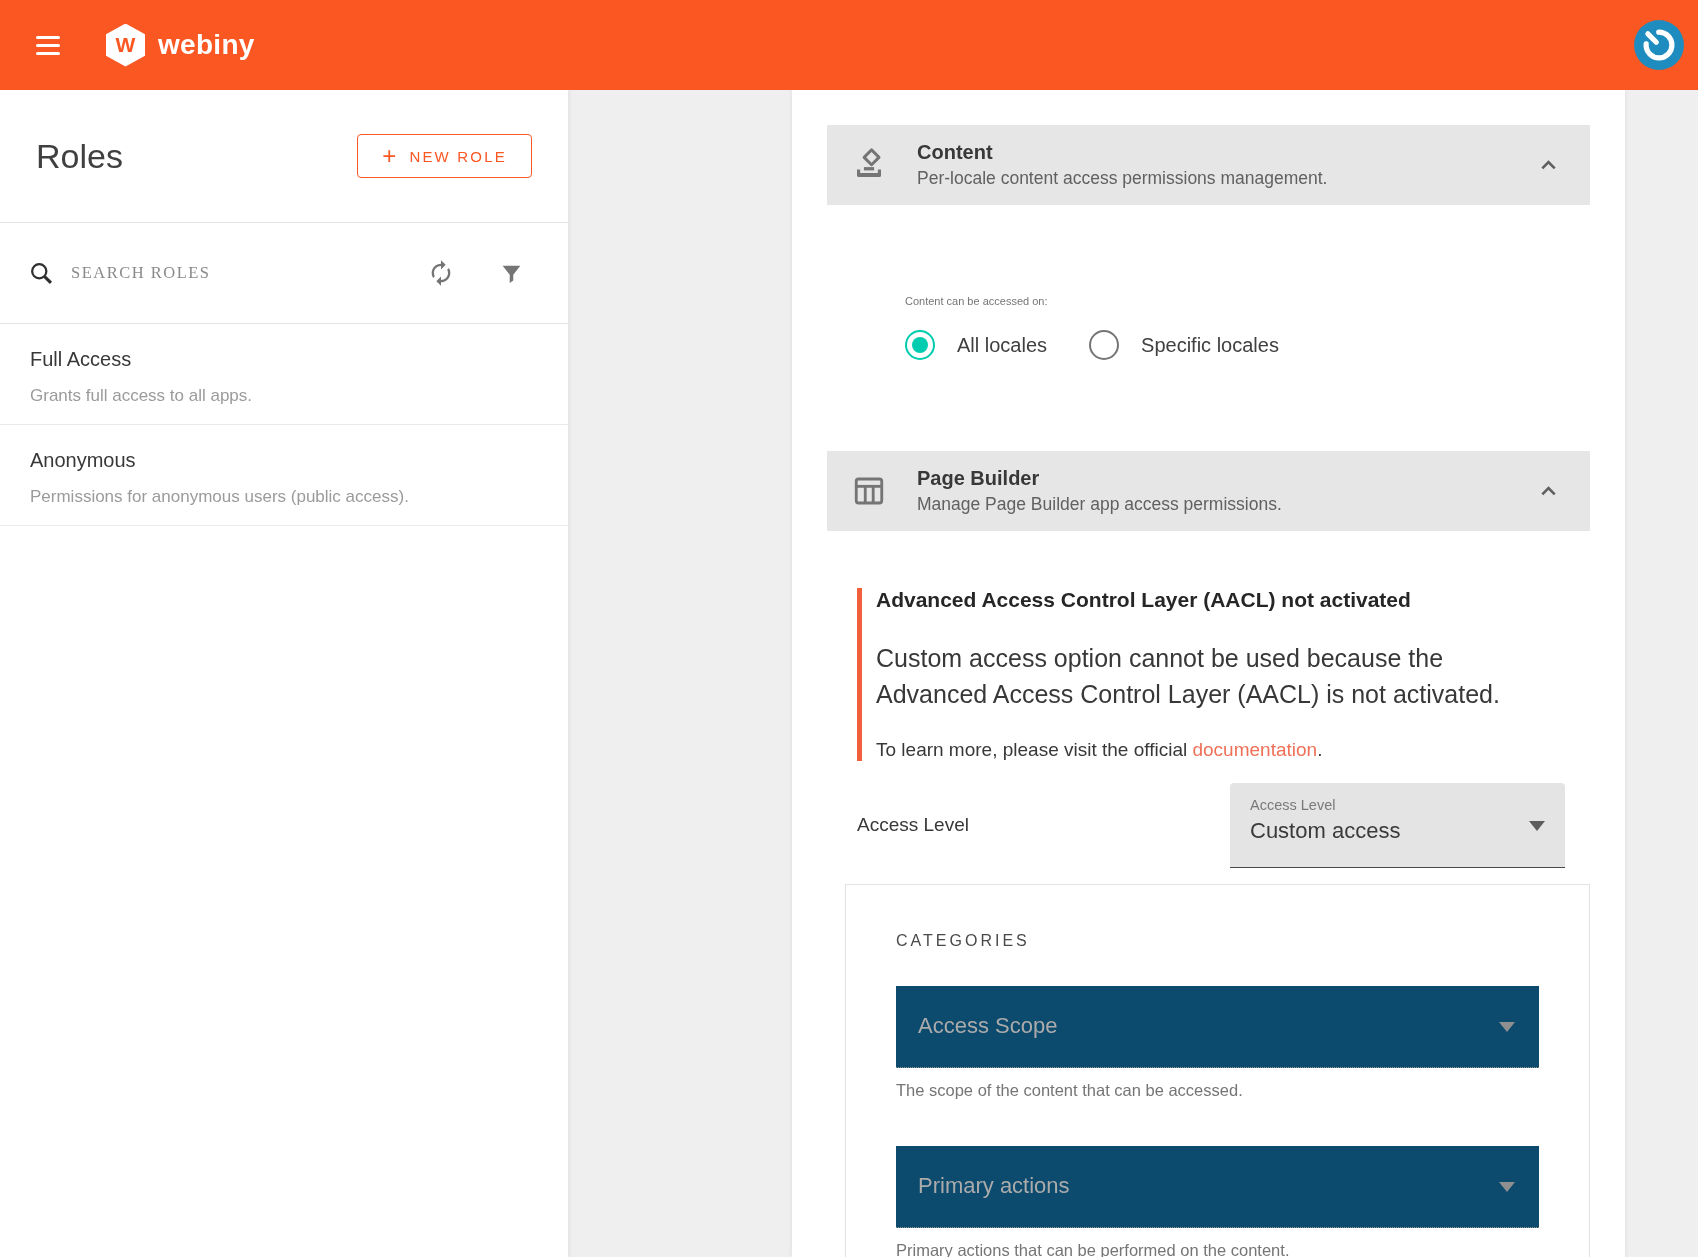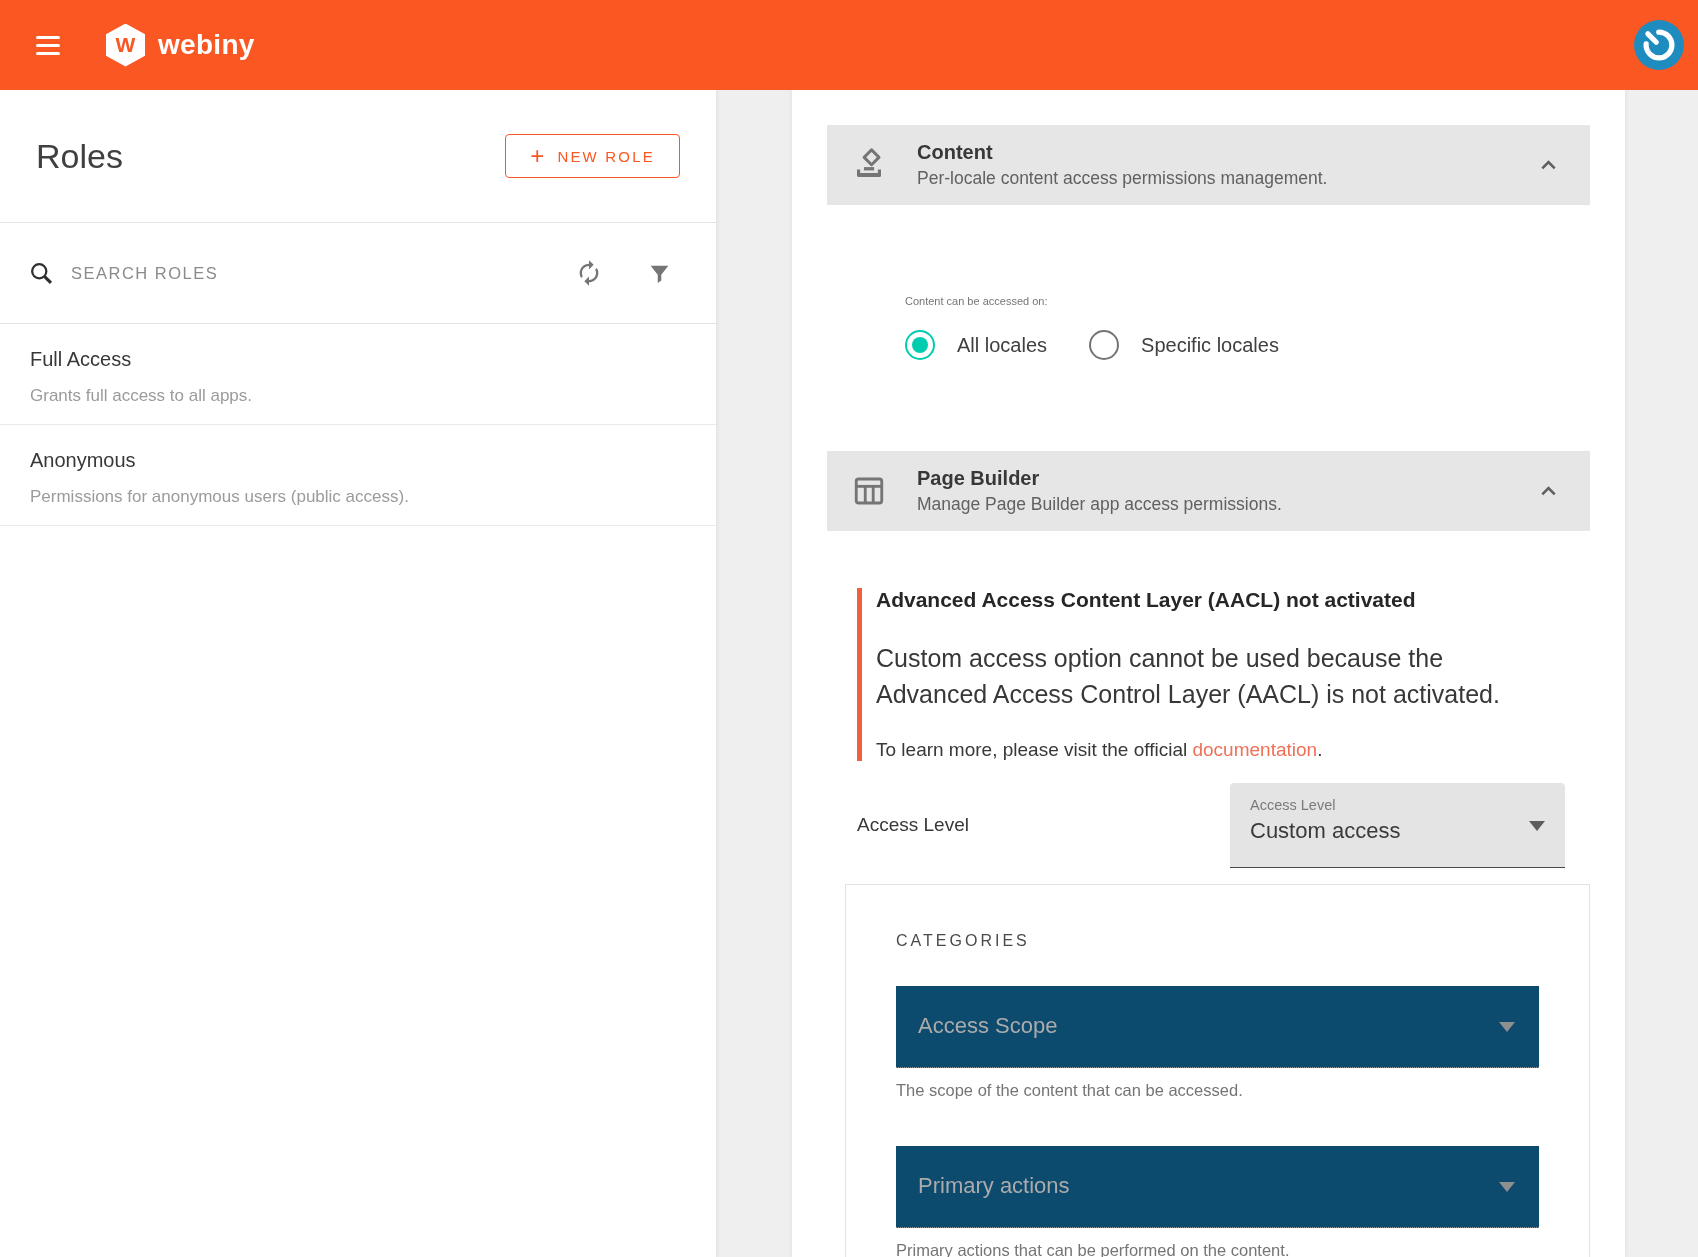--- a/index.html
+++ b/index.html
@@ -16,35 +16,35 @@
   .logo-wrap { display:flex; align-items:center; margin-left:46px; cursor:pointer; }
   .logo-hex { width:39px; height:43px; background:#fff;
     clip-path:polygon(50% 0, 100% 25%, 100% 75%, 50% 100%, 0 75%, 0 25%);
     display:flex; align-items:center; justify-content:center;
     color:#fa5723; font-size:21px; font-weight:700; }
   .logo-word { margin-left:13px; color:#fff; font-size:28px; font-weight:700; letter-spacing:.3px; }
   .topbar-spacer { flex:1; }
   .avatar { width:50px; height:50px; border-radius:50%; cursor:pointer; }
 
   
-  .left-panel { position:absolute; top:90px; left:0; width:716px; bottom:0;
+  .left-panel { position:absolute; top:90px; left:0; width:568px; bottom:0;
     background:#fff; box-shadow:1px 0 4px rgba(0,0,0,.07); z-index:2; }
   .lp-header { height:133px; padding:0 36px; display:flex; align-items:center;
     justify-content:space-between; border-bottom:1px solid #e4e4e4; }
   .lp-title { font-size:34px; font-weight:400; color:#404040; }
   .new-role-btn { display:flex; align-items:center; gap:13px; border:1px solid #fa5723;
     color:#fa5723; background:#fff; border-radius:4px; padding:12px 24px;
     font-size:15px; letter-spacing:2.2px; font-weight:500; cursor:pointer;
     font-family:"Liberation Sans",sans-serif; }
   .new-role-btn .plus { font-size:24px; font-weight:400; line-height:18px; letter-spacing:0; }
   .search-row { height:101px; display:flex; align-items:center;
     padding:0 44px 0 28px; border-bottom:1px solid #e4e4e4; }
   .search-input { flex:1; border:none; outline:none; margin-left:16px;
     font-size:16.5px; letter-spacing:1.5px; color:#404040;
-    font-family:Liberation Sans, sans-serif; }
+    font-family:Liberation Serif, serif; }
   .search-input::placeholder { color:#8a8a8a; }
   .search-actions { display:flex; align-items:center; gap:44px; }
   .icon-btn { background:none; border:none; cursor:pointer; display:flex; }
   .role-row { padding:24px 30px 18px 30px; border-bottom:1px solid #e9e9e9; cursor:pointer; }
   .role-name { font-size:20px; color:#383838; margin-bottom:15px; }
   .role-desc { font-size:17px; color:#9b9b9b; }
 
   
   .right-area { position:absolute; top:90px; left:716px; right:0; bottom:0; background:#efefef; }
   .paper { position:absolute; left:76px; top:0; bottom:0; width:833px;
@@ -219,21 +219,21 @@
           <span class="chevron">
             <svg viewBox="0 0 24 24" width="27" height="27" fill="none" stroke="#5f5f5f" stroke-width="2.3">
               <path d="M6.5 14.5 12 9l5.5 5.5"></path>
             </svg>
           </span>
         </div>
 
         <div class="pb-body">
 
           <div class="warning">
-            <div class="warning-title">Advanced Access Content Layer (AACL) not activated</div>
+            <div class="warning-title">Advanced Access Control Layer (AACL) not activated</div>
             <div class="warning-body">Custom access option cannot be used because the Advanced Access Control Layer (AACL) is not activated.</div>
             <div class="warning-link-line"><span>To learn more, please visit the official </span><a href="#">documentation</a><span>.</span></div>
           </div>
 
           <div class="access-row">
             <span class="access-row-label">Access Level</span>
             <div class="select-filled">
               <div class="mini-label">Access Level</div>
               <div class="value">Custom access</div>
               <span class="caret"></span>

